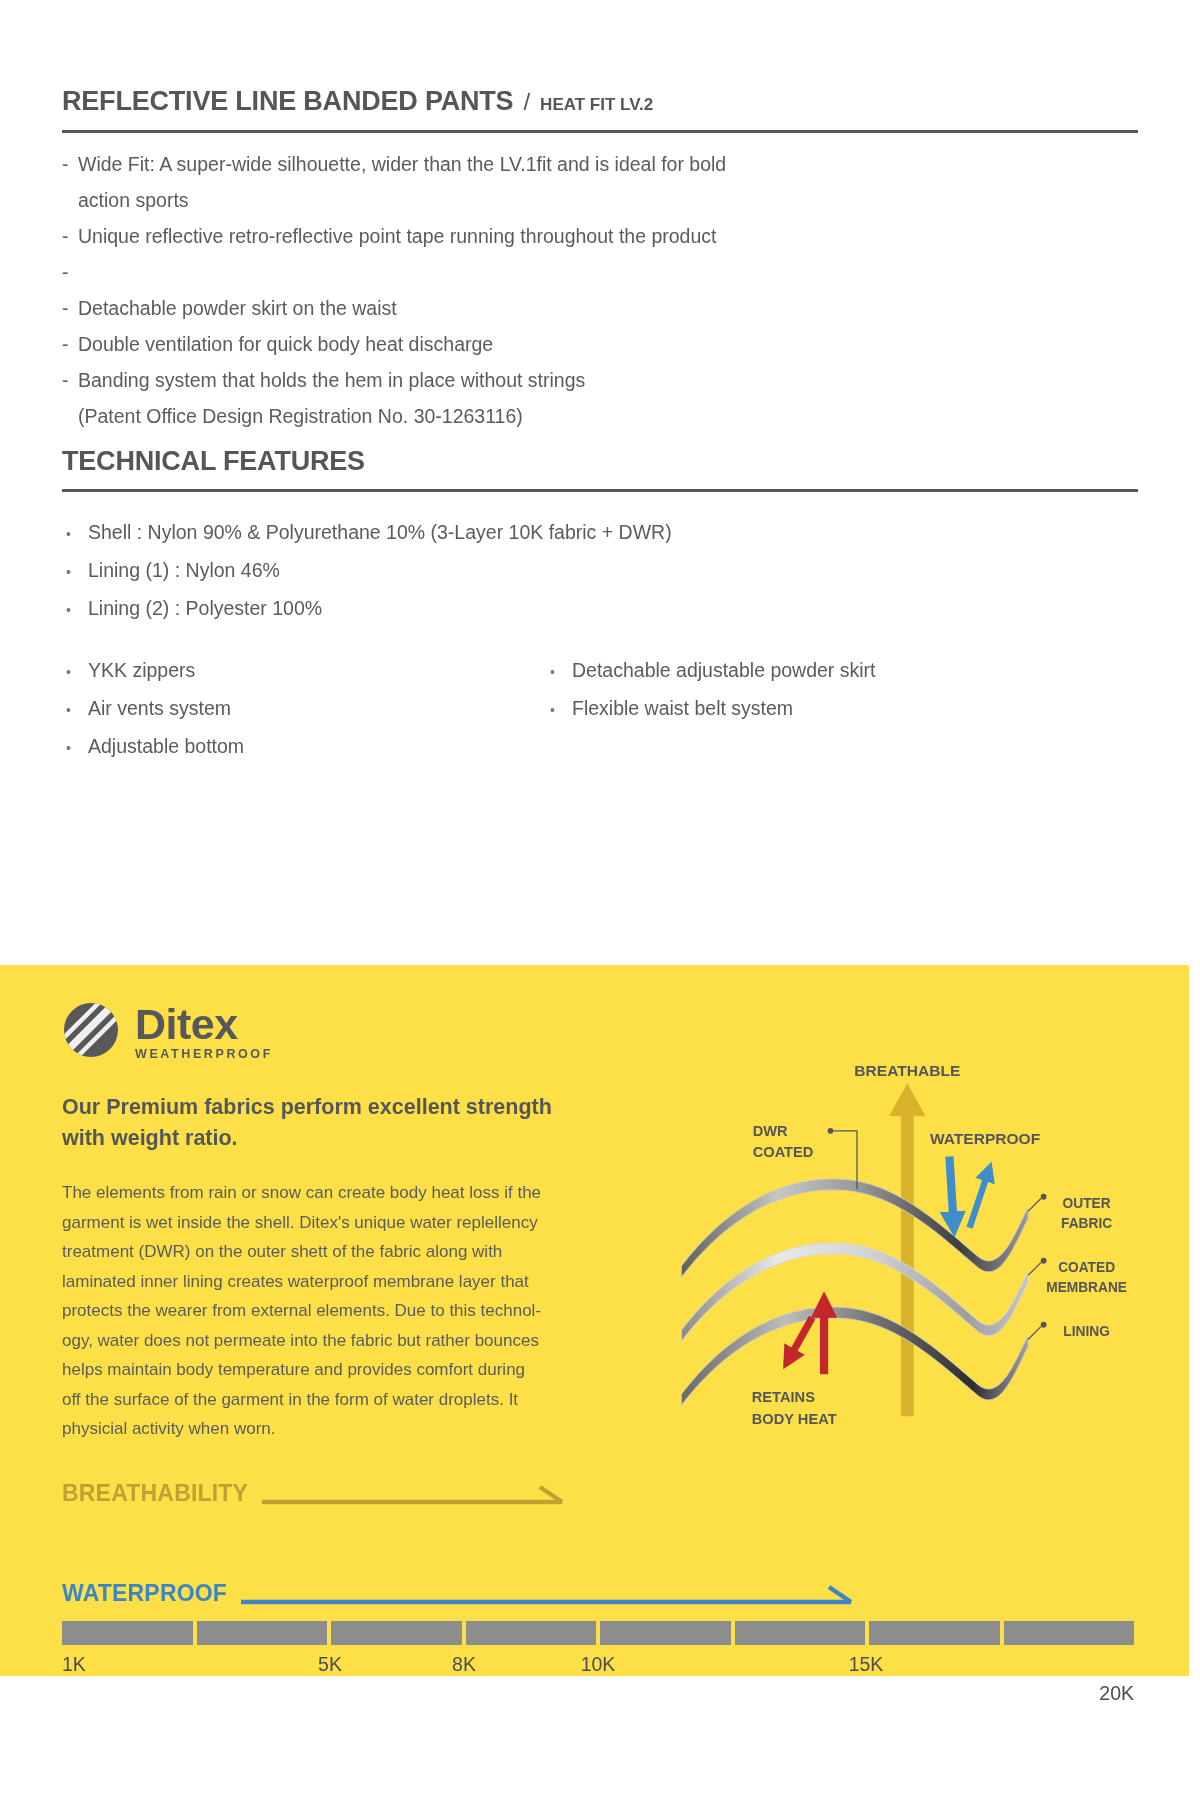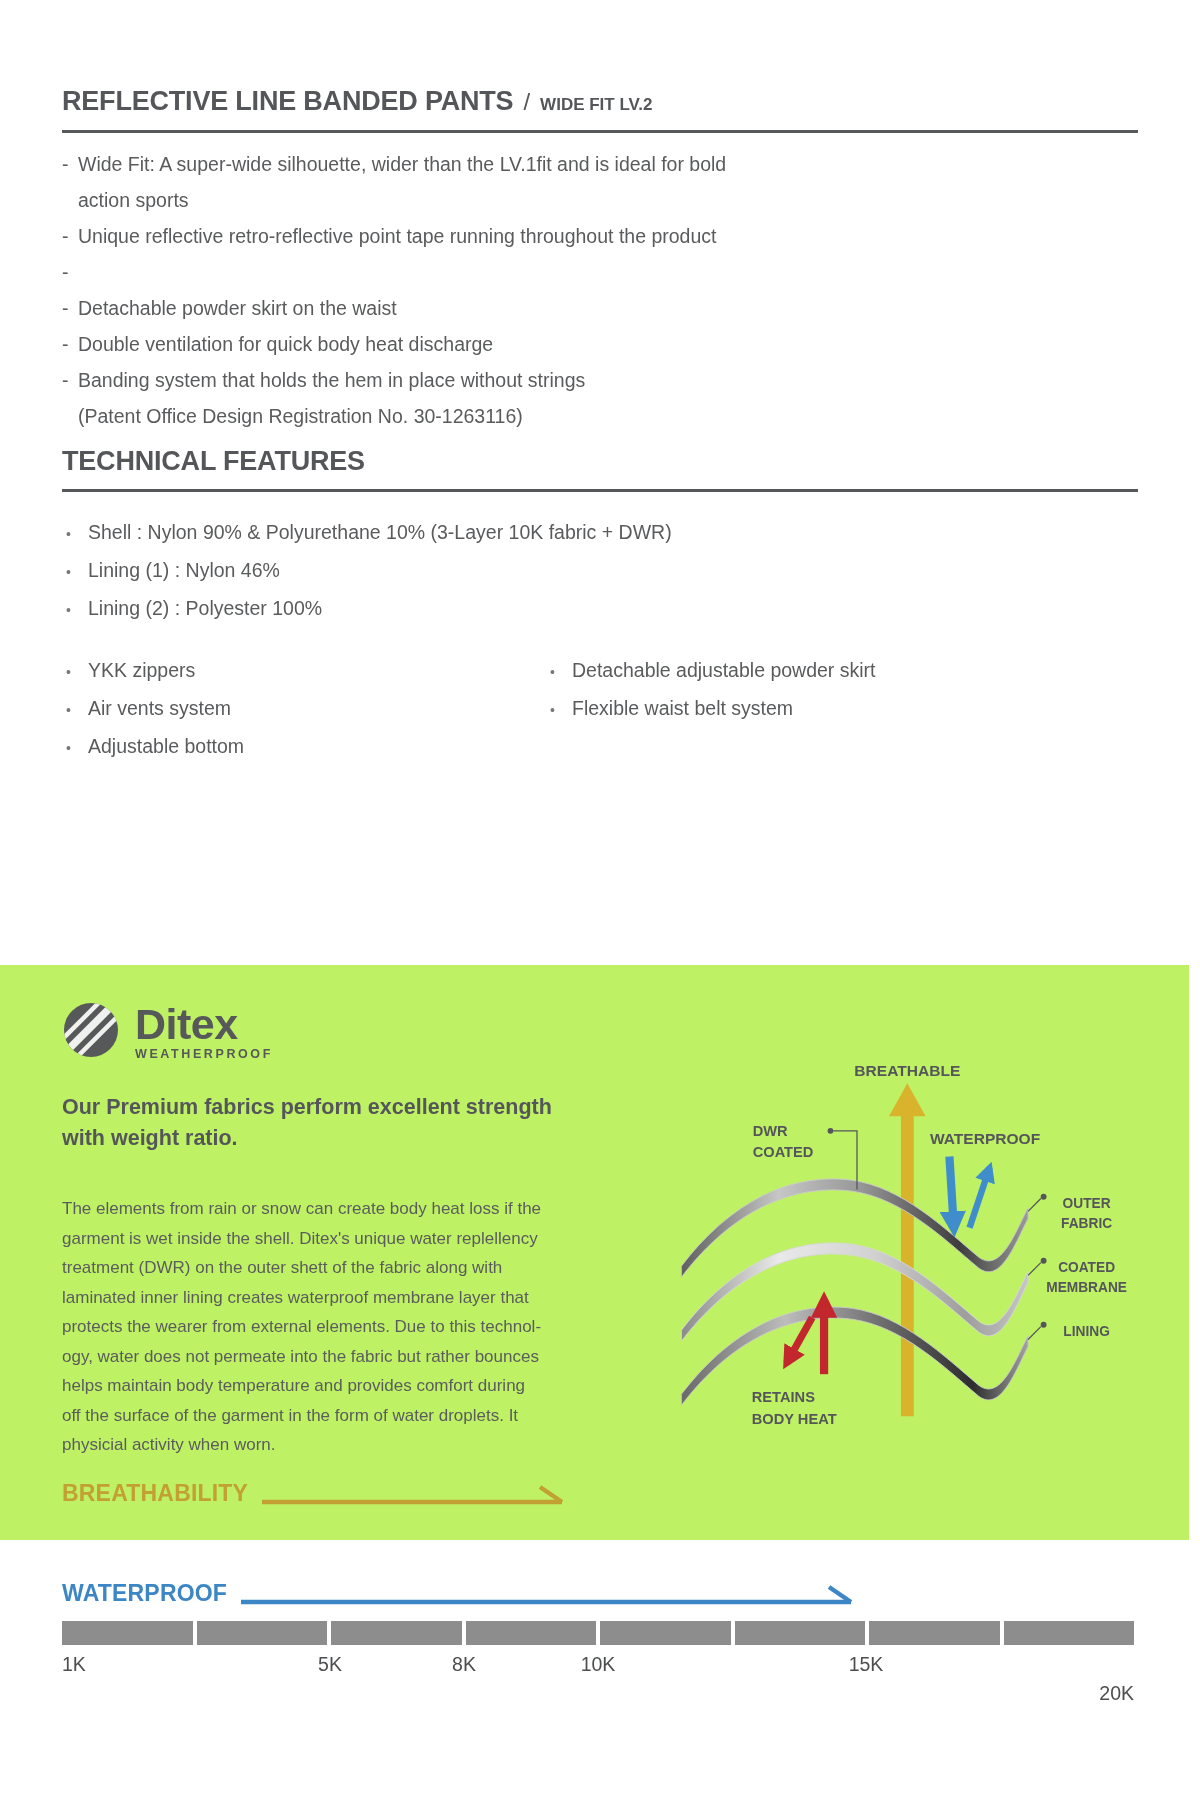--- a/index.html
+++ b/index.html
@@ -26,27 +26,27 @@
   
   .bullet-list{list-style:none;margin:0;padding:0;font-size:19.5px;line-height:36px;color:#5a5b5d;}
   .materials{position:absolute;left:66px;top:514px;}
   .bullet-list li{display:flex;align-items:baseline;}
   .b-dot{flex:0 0 22px;font-size:14px;color:#77787a;}
   .two-col{position:absolute;left:66px;right:62px;top:652px;display:flex;}
   .col-left{width:484px;}
   .col-right{flex:1;}
 
   
-  .panel{position:absolute;left:0;right:11px;top:965px;height:575px;background:#bef264;}
+  .panel{position:absolute;left:0;right:11px;top:965px;height:711px;background:#fde047;}
   .brand{position:absolute;left:62px;top:36px;display:flex;align-items:center;gap:15px;}
   .brand-text{display:flex;flex-direction:column;}
   .brand-name{font-size:43px;font-weight:bold;color:#57585a;line-height:40px;letter-spacing:-0.5px;}
   .brand-tagline{font-size:12.5px;font-weight:bold;letter-spacing:2.6px;color:#57585a;margin-top:3px;}
   .headline{position:absolute;left:62px;top:127px;font-size:21.5px;font-weight:bold;line-height:31px;color:#55565a;}
-  .paragraph{position:absolute;left:62px;top:213px;font-size:17px;line-height:29.5px;color:#5b5c5e;margin-top:16px;}
+  .paragraph{position:absolute;left:62px;top:213px;font-size:17px;line-height:29.5px;color:#5b5c5e;}
   .diagram{position:absolute;left:578px;top:64px;width:558px;height:480px;}
   .diagram svg{display:block;}
 
   
   .perf-row{position:absolute;left:62px;display:flex;align-items:center;}
   .perf-row-breath{top:1480px;}
   .perf-row-water{top:1580px;}
   .perf-label{font-size:23px;font-weight:bold;letter-spacing:0.2px;white-space:nowrap;}
   .perf-label.gold{color:#c2a032;}
   .perf-label.blue{color:#3c86c5;}
@@ -67,21 +67,21 @@
 </style>
 </head>
 <body>
 
 <div class="page">
 
   <div class="title-block">
     <div class="title-row">
       <span class="main-title">REFLECTIVE LINE BANDED PANTS</span>
       <span class="title-sep">/</span>
-      <span class="fit-label">WIDE FIT LV.2</span>
+      <span class="fit-label">HEAT FIT LV.2</span>
     </div>
   </div>
 
   <ul class="feature-list">
     <li>
       <div class="fl-line">
           <span class="fl-marker">-</span>
           <span>Wide Fit: A super-wide silhouette, wider than the LV.1fit and is ideal for bold</span>
         </div>
       <div class="fl-line fl-cont">

